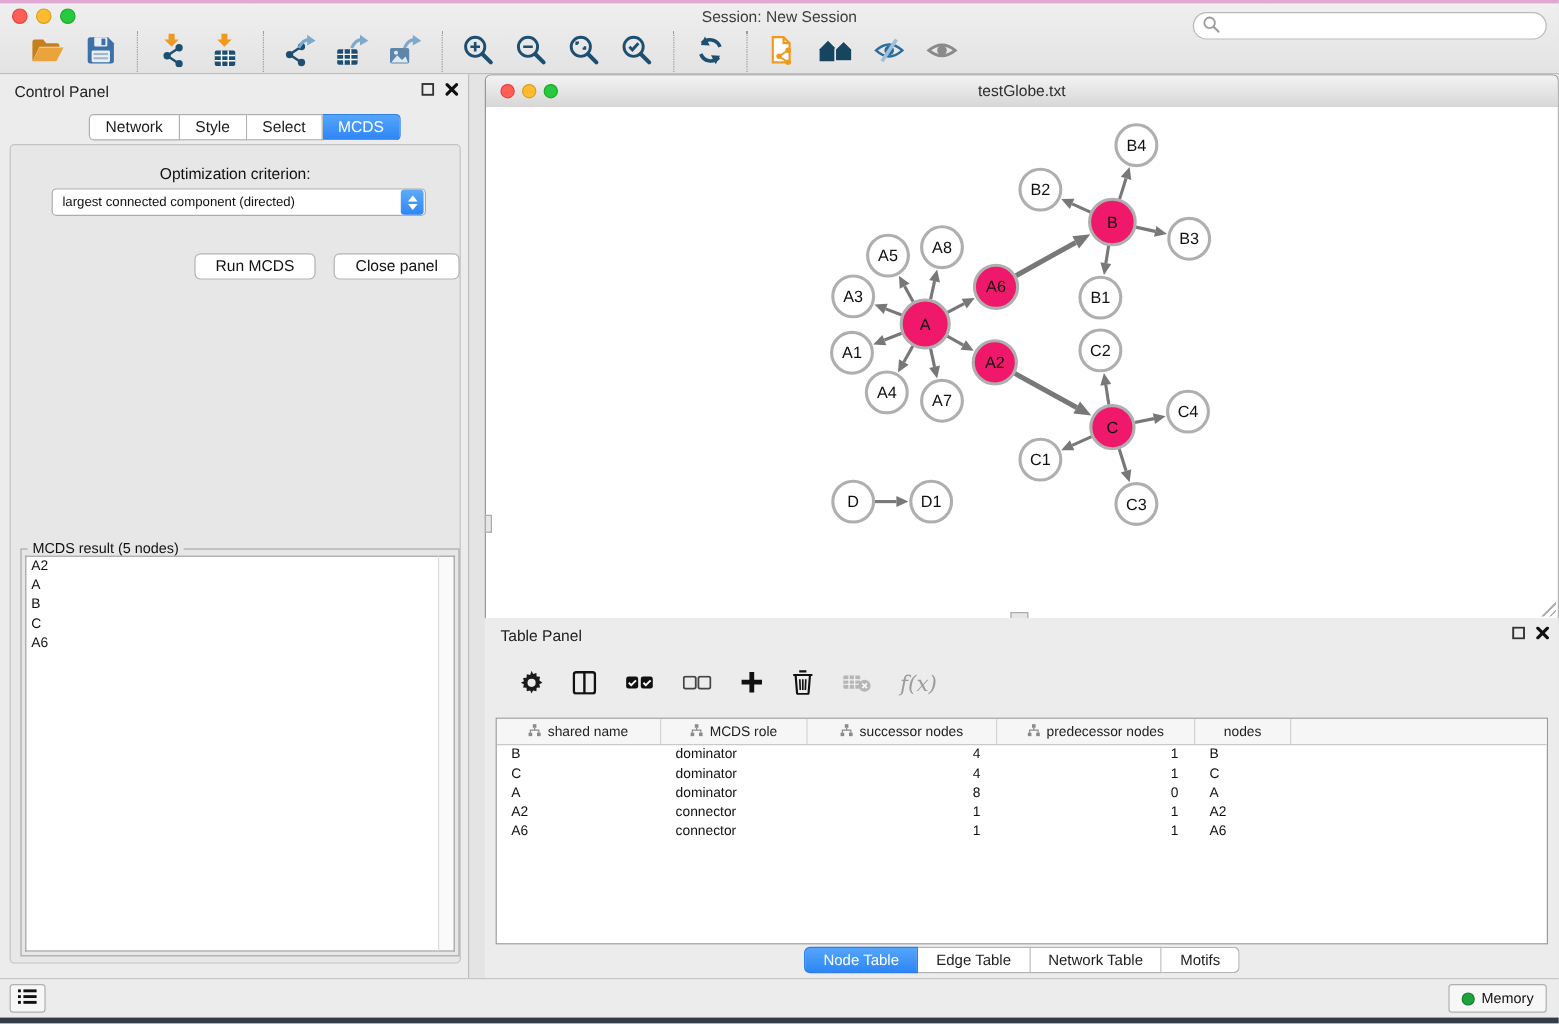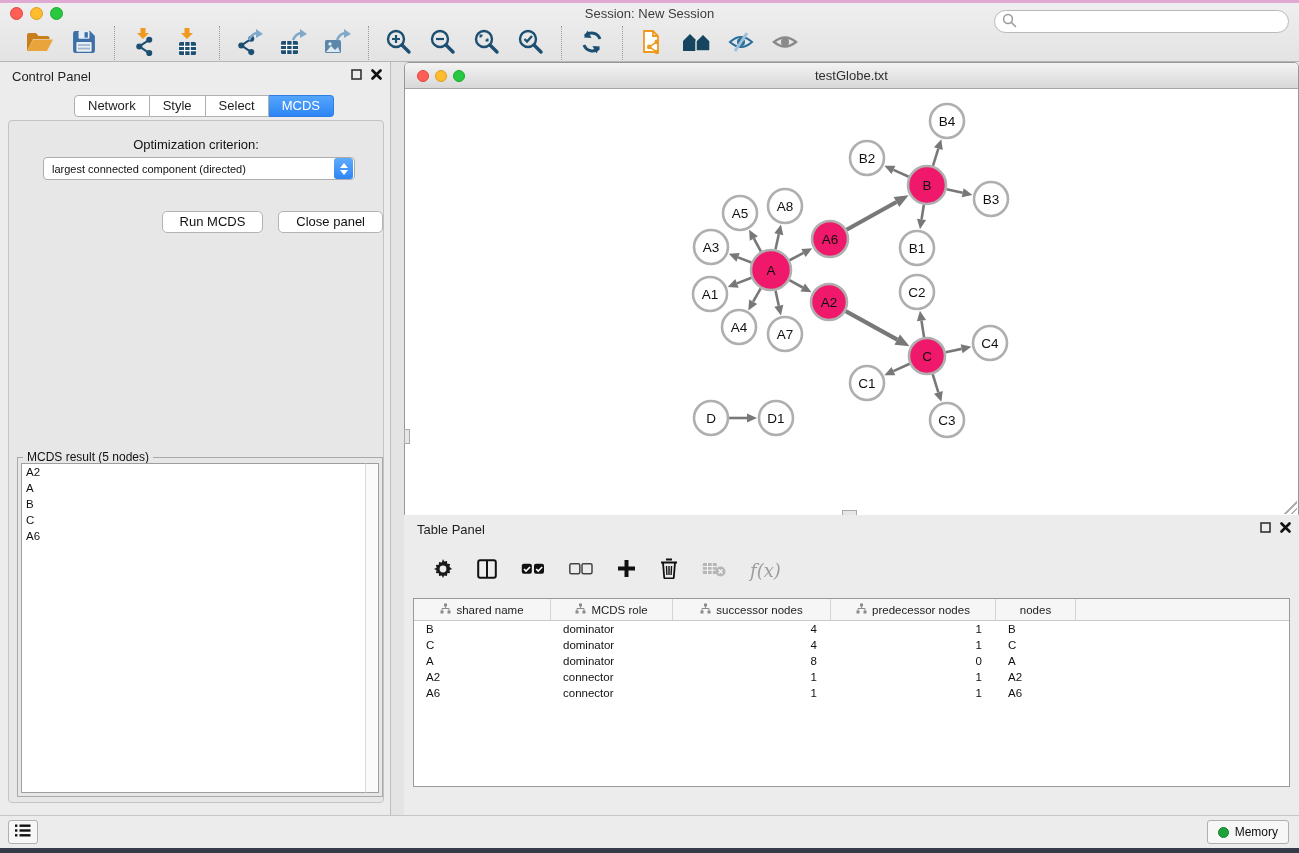--- a/index.html
+++ b/index.html
@@ -605,20 +605,26 @@
           </div>
           <div class="tr">
             <div class="td" style="width: 137px; text-align: left; padding: 0px 0px 0px 12px;">A6</div>
             <div class="td" style="width: 122px; text-align: left; padding: 0px 0px 0px 12px;">connector</div>
             <div class="td" style="width: 158px; text-align: right; padding: 0px 14px 0px 0px;">1</div>
             <div class="td" style="width: 165px; text-align: right; padding: 0px 14px 0px 0px;">1</div>
             <div class="td" style="width: 80px; text-align: left; padding: 0px 0px 0px 12px;">A6</div>
           </div>
         </div>
     </div>
+    <div id="tp-tabs">
+        <div class="tp-tab selected">Node Table</div>
+        <div class="tp-tab">Edge Table</div>
+        <div class="tp-tab">Network Table</div>
+        <div class="tp-tab">Motifs</div>
+      </div>
   </div>
 
 </div>
 
 <div id="status-bar">
   <div id="sb-left-btn">
     <span><svg width="16" height="13" viewBox="0 0 16 13">
           <g fill="#111">
             <rect x="0" y="0.5" width="2.4" height="2.4"></rect>
             <rect x="4.5" y="0.5" width="11" height="2.4"></rect>

